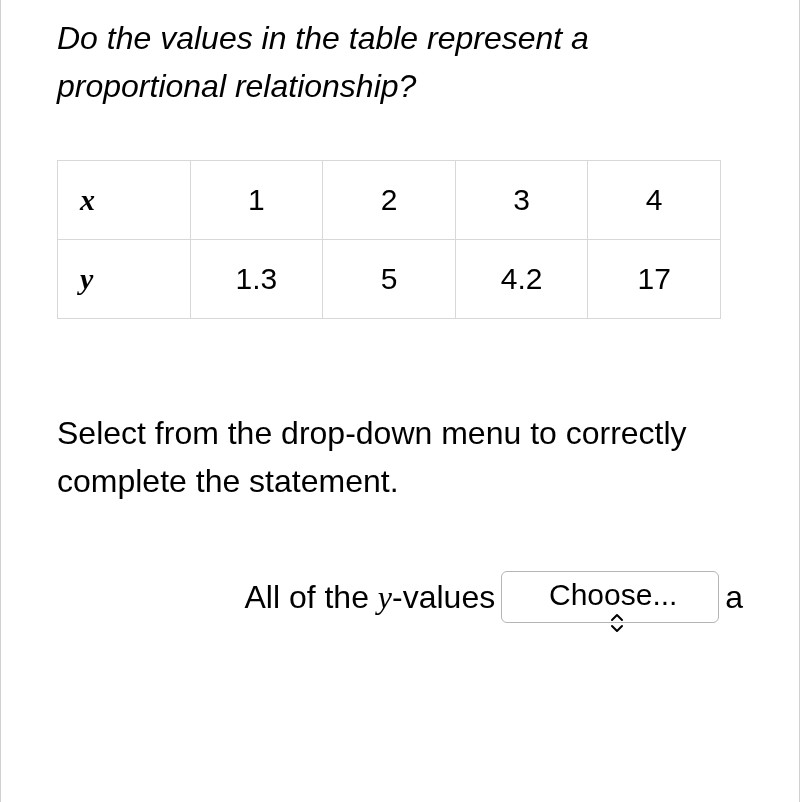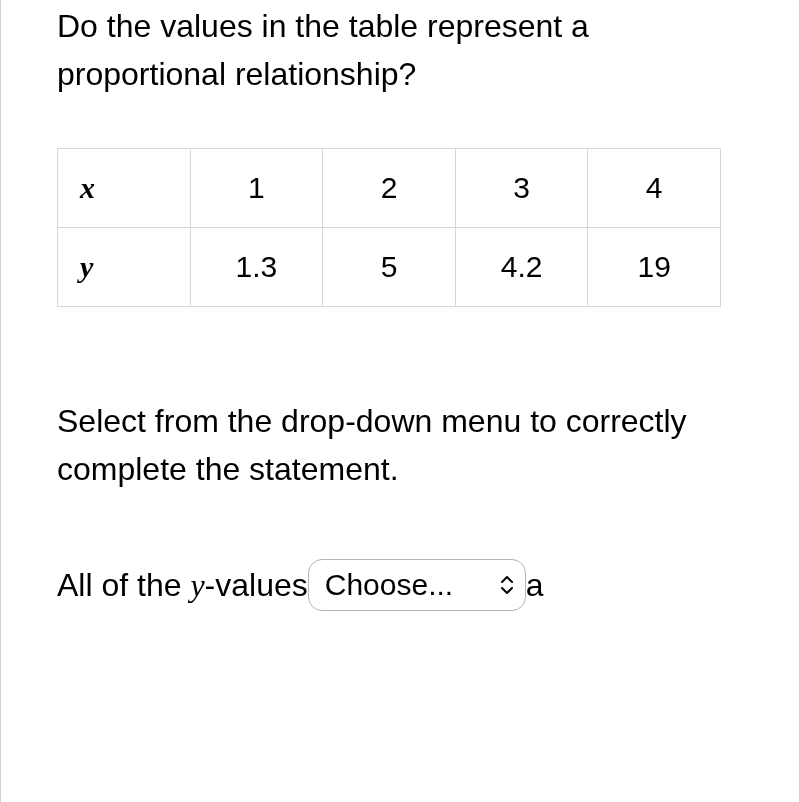--- a/index.html
+++ b/index.html
@@ -20,22 +20,23 @@
     .container {
       padding: 0 56px;
     }
     .question-text {
       font-size: 32px;
       line-height: 1.5;
       color: #000;
       font-weight: 400;
     }
     .question-block-1 {
-      padding-top: 2px;
+      padding-top: 14px;
       margin-bottom: 50px;
+      font-style: italic;
     }
     .data-table {
       border-collapse: collapse;
       width: 100%;
       max-width: 664px;
       margin-bottom: 90px;
     }
     .data-table td {
       border: 1px solid #d8d8d8;
       padding: 22px 4px;
@@ -53,41 +54,44 @@
       padding-left: 22px;
     }
     .question-block-2 {
       margin-bottom: 66px;
       margin-top: 12px;
     }
     .statement-row {
       display: flex;
       align-items: center;
       flex-wrap: wrap;
+      gap: 6px;
       font-size: 32px;
       color: #000;
+      justify-content: flex-end;
     }
     .italic-var {
       font-style: italic;
       font-family: "Times New Roman", Georgia, serif;
     }
     .dropdown {
       display: inline-flex;
       align-items: center;
       justify-content: space-between;
       border: 1px solid #b5b5b5;
-      border-radius: 14px;
+      border-radius: 6px;
       padding: 6px 10px 6px 16px;
       font-size: 30px;
       color: #000;
       background: #fff;
       min-width: 218px;
       height: 52px;
       cursor: pointer;
       font-family: inherit;
+      flex-direction: column;
     }
     .dropdown-text {
       flex: 1;
       text-align: left;
     }
     .dropdown-icon {
       display: inline-flex;
       flex-direction: column;
       align-items: center;
       justify-content: center;
@@ -113,21 +117,21 @@
       <td>1</td>
       <td>2</td>
       <td>3</td>
       <td>4</td>
     </tr>
     <tr>
       <td class="header-cell">y</td>
       <td>1.3</td>
       <td>5</td>
       <td>4.2</td>
-      <td>19</td>
+      <td>17</td>
     </tr>
   </tbody>
     </table>
 
   <div class="question-block-2">
     <p class="question-text">Select from the drop-down menu to correctly complete the statement.</p>
   </div>
 
   <div class="statement-row">
     <span><span>All of the </span><span class="italic-var">y</span><span>-values</span></span>

